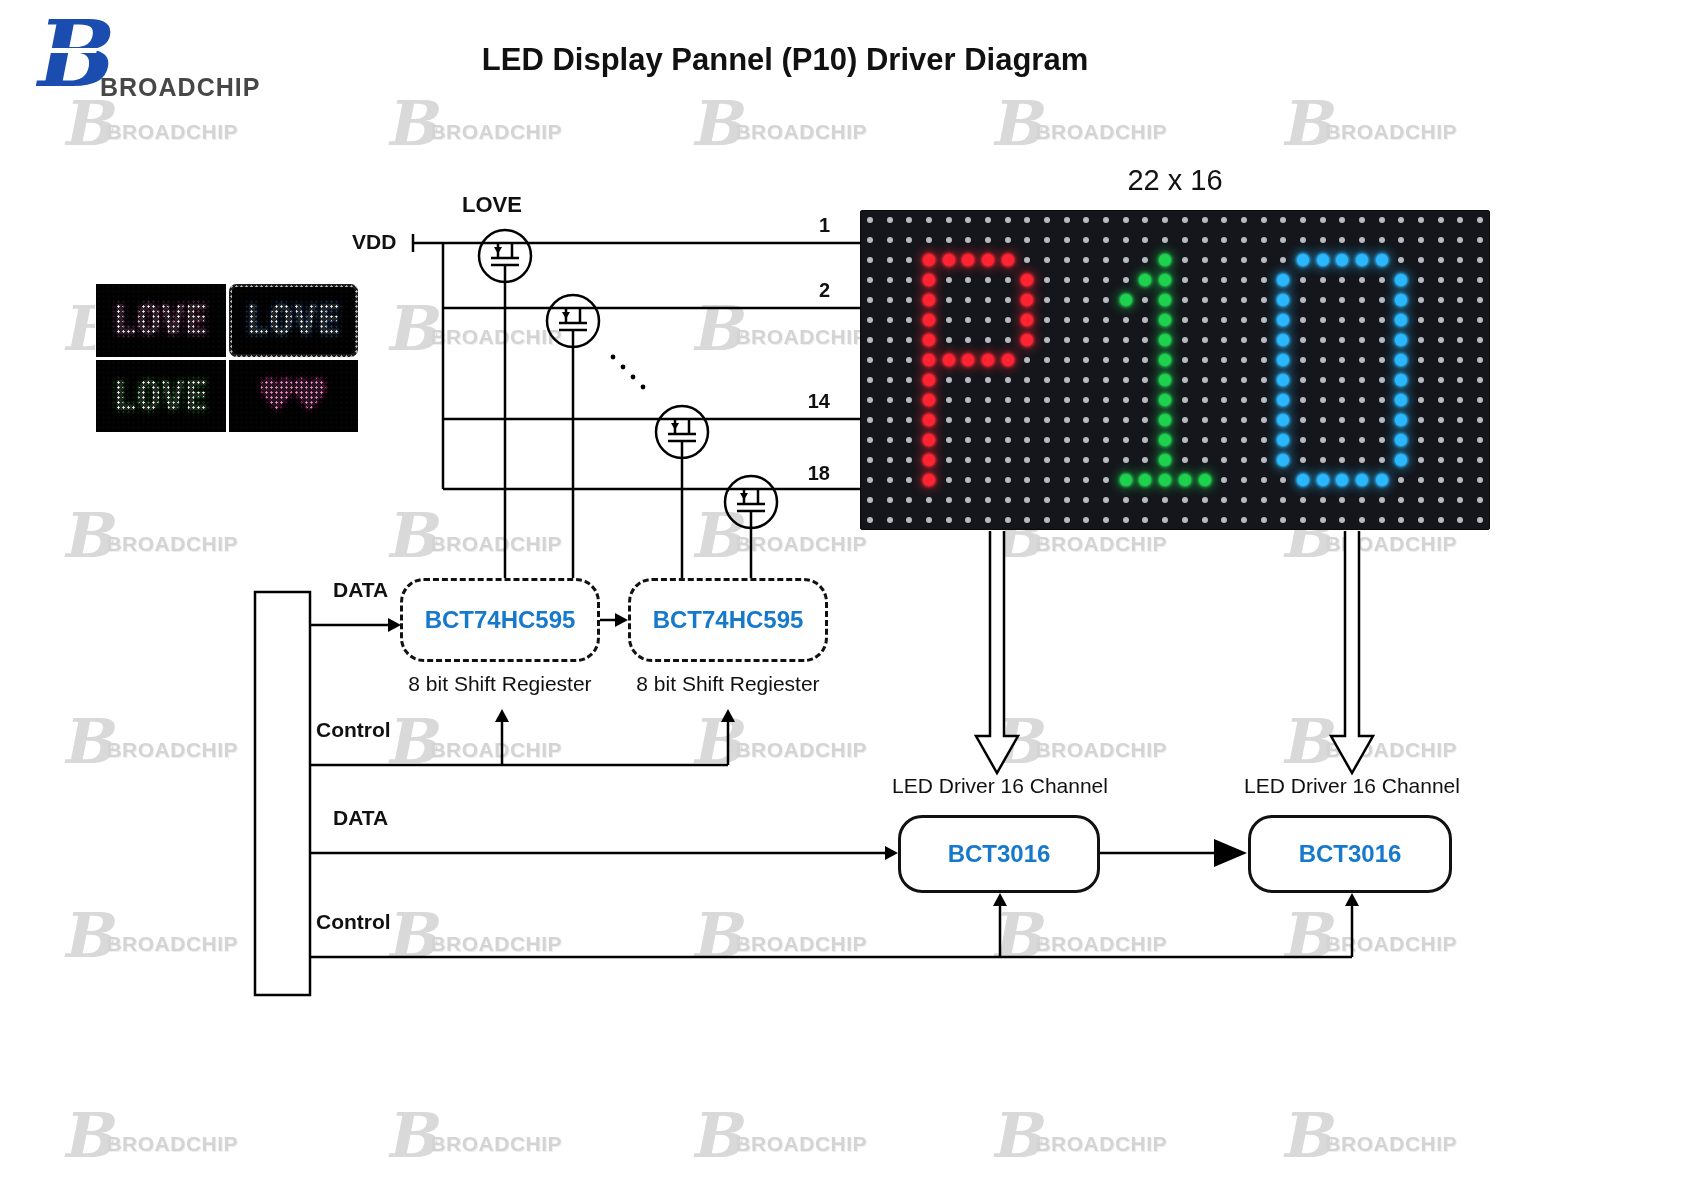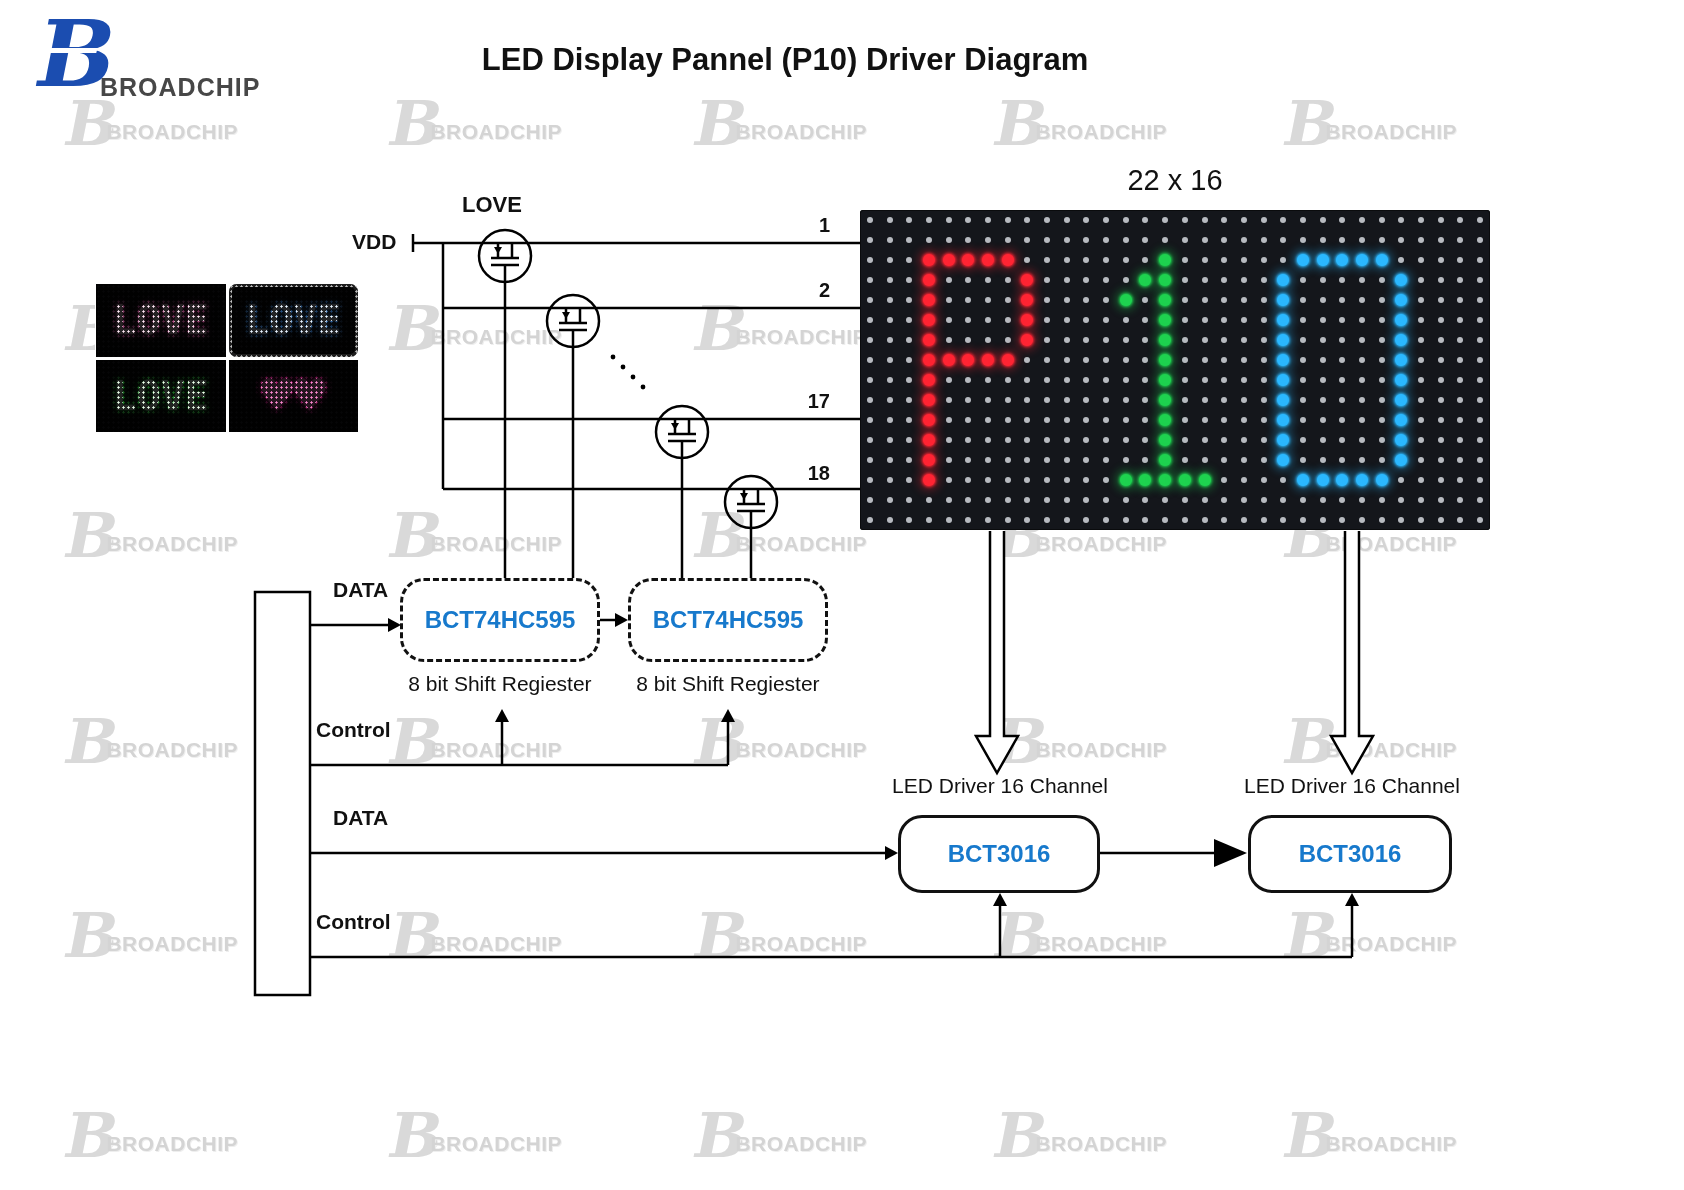--- a/index.html
+++ b/index.html
@@ -780,21 +780,21 @@
   <div class="mini-cell">
     <span class="mini-text hearts" style="color: rgb(255, 138, 210); text-shadow: rgb(255, 47, 168) 0px 0px 7px, rgb(255, 47, 168) 0px 0px 2px;">♥♥</span>
   </div>
 </div>
 
 <div class="lbl" style="left:462px;top:192px;font-size:22px;">LOVE</div>
 <div class="lbl" style="left:352px;top:230px;">VDD</div>
 
 <div class="row-num" style="left:786px;top:214px;">1</div>
 <div class="row-num" style="left:786px;top:279px;">2</div>
-<div class="row-num" style="left:786px;top:390px;">17</div>
+<div class="row-num" style="left:786px;top:390px;">14</div>
 <div class="row-num" style="left:786px;top:462px;">18</div>
 
 <div class="lbl" style="left:333px;top:578px;">DATA</div>
 <div class="lbl" style="left:316px;top:718px;">Control</div>
 <div class="lbl" style="left:333px;top:806px;">DATA</div>
 <div class="lbl" style="left:316px;top:910px;">Control</div>
 
 <div class="chip-box dashed chip" style="left: 400px; top: 578px; width: 200px; height: 84px; color: rgb(23, 121, 204);">
   <span>BCT74HC595</span>
 </div>

